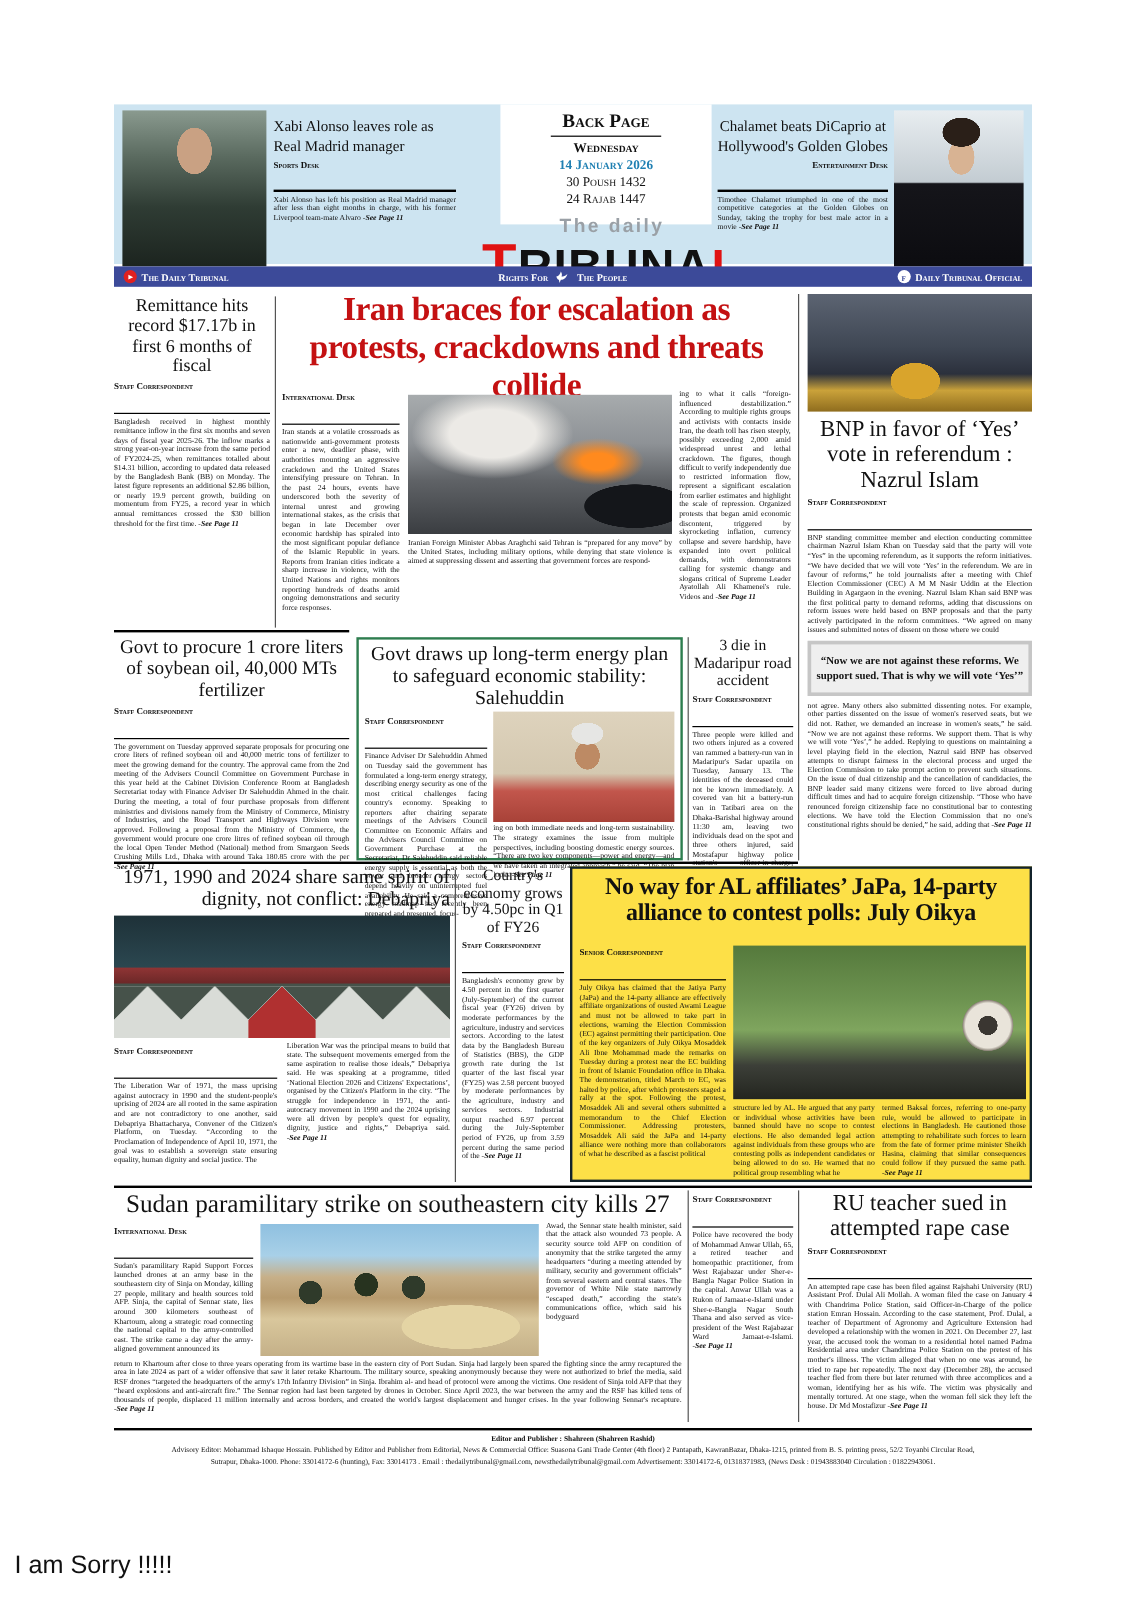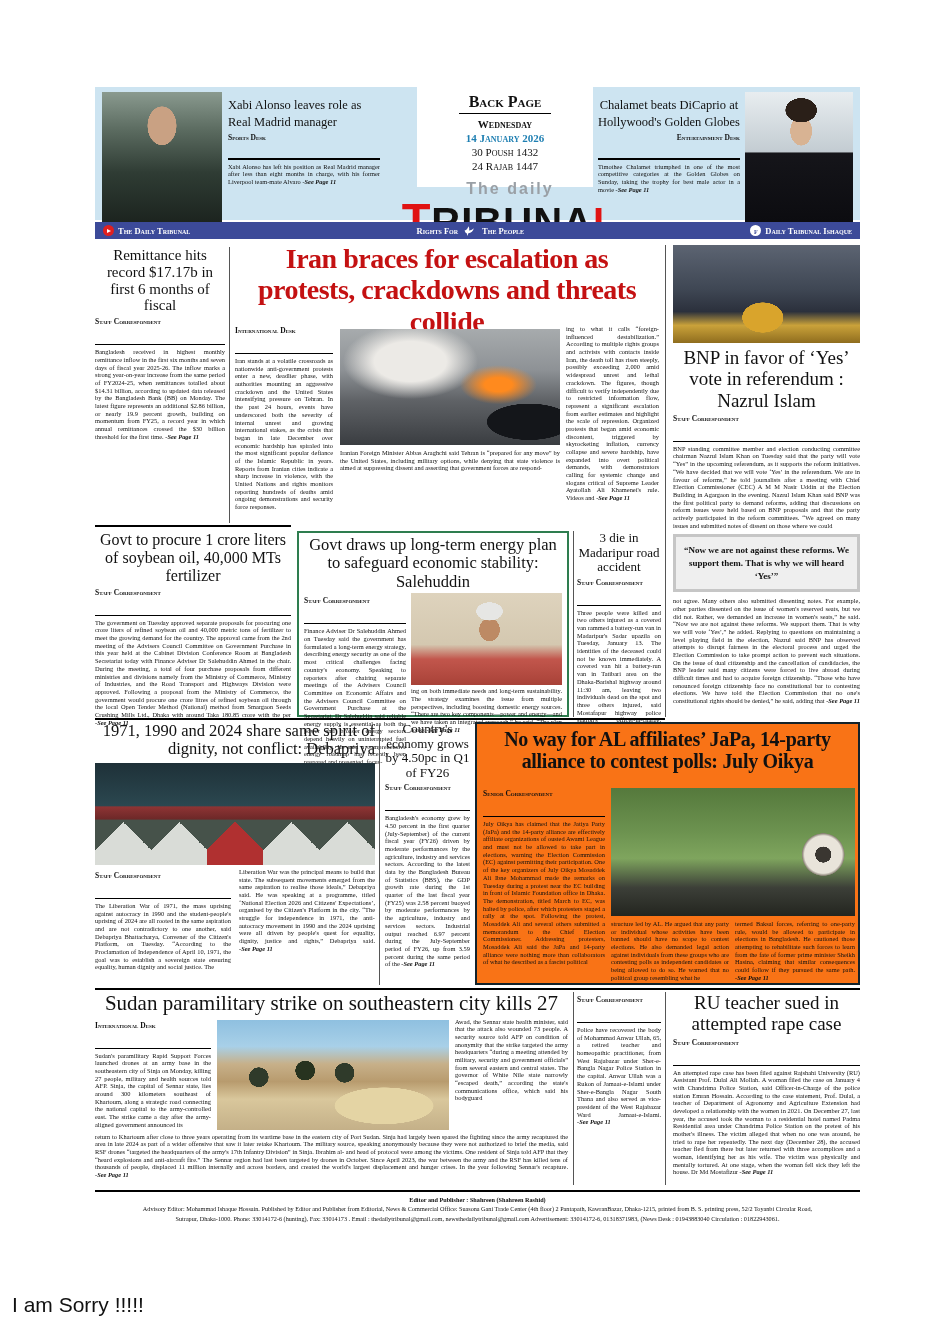--- a/index.html
+++ b/index.html
@@ -30,21 +30,21 @@
   .play{width:11px;height:11px;border-radius:50%;background:#e02020;display:inline-flex;align-items:center;justify-content:center;}
   .play::after{content:"";display:block;width:0;height:0;border-left:4px solid #fff;border-top:2.5px solid transparent;border-bottom:2.5px solid transparent;margin-left:1px;}
   .fb{width:11px;height:11px;border-radius:50%;background:#fff;color:#3c4a99;display:inline-flex;align-items:center;justify-content:center;font-size:9px;font-weight:bold;}
   
   .hl{text-align:center;line-height:1.12;}
   .by{font-variant:small-caps;font-weight:bold;font-size:7.5px;border-bottom:1.5px solid #000;padding-bottom:18px;margin:3px 0 3px 0;}
   .vr{position:absolute;width:1px;background:#555;}
   .hrule{position:absolute;background:#000;}
   .pq{background:#efefef;border:3px solid #c6c6c6;text-align:center;font-weight:bold;font-size:9px;line-height:1.4;padding:7px 4px;margin:5px 0;}
   .greenbox{border:2px solid #2e7d4f;box-sizing:border-box;padding:3px 5px;background:#fff;}
-  .bluebox{border:2px solid #13232b;box-sizing:border-box;background:#f97316;}
+  .bluebox{border:2px solid #13232b;box-sizing:border-box;background:#fde047;}
   .cap{font-size:6.4px;line-height:1.2;text-align:justify;}
   
   .ph-xabi{background:radial-gradient(ellipse 24px 32px at 50% 26%,#c9a183 60%,rgba(201,161,131,0) 61%),linear-gradient(180deg,#8a9a8f 0%,#5a6a5f 30%,#2f3c34 62%,#1c241f 100%);}
   .ph-chalamet{background:radial-gradient(ellipse 26px 20px at 52% 14%,#2a1f18 60%,rgba(42,31,24,0) 61%),radial-gradient(ellipse 18px 24px at 52% 30%,#d8b393 60%,rgba(216,179,147,0) 61%),linear-gradient(180deg,#e8edf0 0%,#c3ccd2 46%,#15151a 47%,#0c0c10 100%);}
   .ph-iran{background:radial-gradient(ellipse 55px 28px at 72% 48%,#ff8a1e 25%,rgba(255,138,30,0) 70%),radial-gradient(ellipse 90px 50px at 32% 28%,#eceae6 40%,rgba(236,234,230,0) 75%),radial-gradient(ellipse 70px 30px at 86% 80%,#14161a 60%,rgba(20,22,26,0) 61%),linear-gradient(180deg,#a7abad 0%,#8e9296 35%,#5f6266 62%,#3a3d41 100%);}
   .ph-bnp{background:radial-gradient(ellipse 30px 22px at 48% 74%,#d9a42c 68%,rgba(217,164,44,0) 69%),linear-gradient(180deg,#5c6472 0%,#3f4754 45%,#2b303c 68%,#caa23a 82%,#8f6d1e 100%);}
   .ph-saleh{background:radial-gradient(ellipse 22px 15px at 52% 20%,#e6e6e4 60%,rgba(230,230,228,0) 61%),radial-gradient(ellipse 17px 19px at 52% 40%,#bd8a64 60%,rgba(189,138,100,0) 61%),linear-gradient(180deg,#ded3bd 0%,#d4c8b0 56%,#c2564c 72%,#a84238 100%);}
   .ph-deb{background:linear-gradient(180deg,#1e3138 0%,#2b4750 42%,#8e3434 43%,#6d2828 55%,#46524a 56%,#46524a 100%);}
   .ph-deb .pennants{position:absolute;left:0;bottom:0;width:100%;height:42%;background:conic-gradient(from 135deg at 50% 0%,#b03030 0deg 90deg,rgba(0,0,0,0) 90deg 360deg) 112px 0/56px 100% no-repeat,conic-gradient(from 135deg at 50% 0%,#d9dcd7 0deg 90deg,rgba(0,0,0,0) 90deg 360deg) 0 0/56px 100% repeat-x;}
   .ph-july{background:radial-gradient(circle 9px at 87% 52%,#3a3631 88%,rgba(58,54,49,0) 90%),radial-gradient(circle 34px at 87% 52%,#e9e4da 55%,#8a8376 62%,rgba(138,131,118,0) 63%),linear-gradient(180deg,#55793c 0%,#6d9350 35%,#7fa55e 55%,#3c3f38 78%,#23251f 100%);}
@@ -95,21 +95,21 @@
       </span>
     <span class="sb-group">
       <span>Rights For</span>
       <svg width="16" height="13" viewBox="0 0 24 24">
           <path d="M2 12c4-1 6-4 7-8 2 3 2 6 1 8 3 0 6-1 9-4-1 5-5 9-10 9l-2 5-1-5c-2 0-3-2-4-5z" fill="#fff"></path>
         </svg>
       <span>The People</span>
     </span>
     <span class="sb-group">
         <span class="fb">f</span>
-        <span>Daily Tribunal Ishaque</span>
+        <span>Daily Tribunal Official</span>
       </span>
   </div>
 
   <div class="abs" style="left:0;top:162px;width:130px;">
     <div class="hl" style="font-size:15px;">Remittance hits record $17.17b in first 6 months of fiscal</div>
     <div class="by">Staff Correspondent</div>
     <p class="bd" style="margin:0;"><span>Bangladesh received in highest monthly remittance inflow in the first six months and seven days of fiscal year 2025-26. The inflow marks a strong year-on-year increase from the same period of FY2024-25, when remittances totalled about $14.31 billion, according to updated data released by the Bangladesh Bank (BB) on Monday. The latest figure represents an additional $2.86 billion, or nearly 19.9 percent growth, building on momentum from FY25, a record year in which annual remittances crossed the $30 billion threshold for the first time.</span> <span class="see">-See Page 11</span></p>
   </div>
   <div class="vr" style="left:134px;top:162px;height:276px;"></div>
 
@@ -124,21 +124,21 @@
     <p class="bd" style="margin:0;"><span>ing to what it calls “foreign-influenced destabilization.” According to multiple rights groups and activists with contacts inside Iran, the death toll has risen steeply, possibly exceeding 2,000 amid widespread unrest and lethal crackdown. The figures, though difficult to verify independently due to restricted information flow, represent a significant escalation from earlier estimates and highlight the scale of repression. Organized protests that began amid economic discontent, triggered by skyrocketing inflation, currency collapse and severe hardship, have expanded into overt political demands, with demonstrators calling for systemic change and slogans critical of Supreme Leader Ayatollah Ali Khamenei's rule. Videos and</span> <span class="see">-See Page 11</span></p>
   </div>
 
   <div class="vr" style="left:570px;top:160px;height:472px;"></div>
 
   <div class="abs" style="left:578px;top:160px;width:187px;">
     <div class="photo ph-bnp" style="position:relative;left:0;top:0;width:187px;height:98px;"></div>
     <div class="hl" style="font-size:19px;margin-top:4px;">BNP in favor of ‘Yes’ vote in referendum : Nazrul Islam</div>
     <div class="by">Staff Correspondent</div>
     <p class="bd" style="margin:0;">BNP standing committee member and election conducting committee chairman Nazrul Islam Khan on Tuesday said that the party will vote “Yes” in the upcoming referendum, as it supports the reform initiatives. “We have decided that we will vote ‘Yes’ in the referendum. We are in favour of reforms,” he told journalists after a meeting with Chief Election Commissioner (CEC) A M M Nasir Uddin at the Election Building in Agargaon in the evening. Nazrul Islam Khan said BNP was the first political party to demand reforms, adding that discussions on reform issues were held based on BNP proposals and that the party actively participated in the reform committees. “We agreed on many issues and submitted notes of dissent on those where we could</p>
-    <div class="pq">“Now we are not against these reforms. We support them. That is why we will heard ‘Yes’”</div>
+    <div class="pq">“Now we are not against these reforms. We support sued. That is why we will vote ‘Yes’”</div>
     <p class="bd" style="margin:0;"><span>not agree. Many others also submitted dissenting notes. For example, other parties dissented on the issue of women's reserved seats, but we did not. Rather, we demanded an increase in women's seats,” he said. “Now we are not against these reforms. We support them. That is why we will vote ‘Yes’,” he added. Replying to questions on maintaining a level playing field in the election, Nazrul said BNP has observed attempts to disrupt fairness in the electoral process and urged the Election Commission to take prompt action to prevent such situations. On the issue of dual citizenship and the cancellation of candidacies, the BNP leader said many citizens were forced to live abroad during difficult times and had to acquire foreign citizenship. “Those who have renounced foreign citizenship face no constitutional bar to contesting elections. We have told the Election Commission that no one's constitutional rights should be denied,” he said, adding that</span> <span class="see">-See Page 11</span></p>
   </div>
 
   <div class="hrule" style="left:0;top:440px;width:196px;height:2px;"></div>
   <div class="abs" style="left:0;top:446px;width:196px;">
     <div class="hl" style="font-size:16px;">Govt to procure 1 crore liters of soybean oil, 40,000 MTs fertilizer</div>
     <div class="by">Staff Correspondent</div>
     <p class="bd" style="margin:0;"><span>The government on Tuesday approved separate proposals for procuring one crore liters of refined soybean oil and 40,000 metric tons of fertilizer to meet the growing demand for the country. The approval came from the 2nd meeting of the Advisers Council Committee on Government Purchase in this year held at the Cabinet Division Conference Room at Bangladesh Secretariat today with Finance Adviser Dr Salehuddin Ahmed in the chair. During the meeting, a total of four purchase proposals from different ministries and divisions namely from the Ministry of Commerce, Ministry of Industries, and the Road Transport and Highways Division were approved. Following a proposal from the Ministry of Commerce, the government would procure one crore litres of refined soybean oil through the local Open Tender Method (National) method from Smargaon Seeds Crushing Mills Ltd., Dhaka with around Taka 180.85 crore with the per</span> <span class="see">-See Page 11</span></p>
   </div>
 

